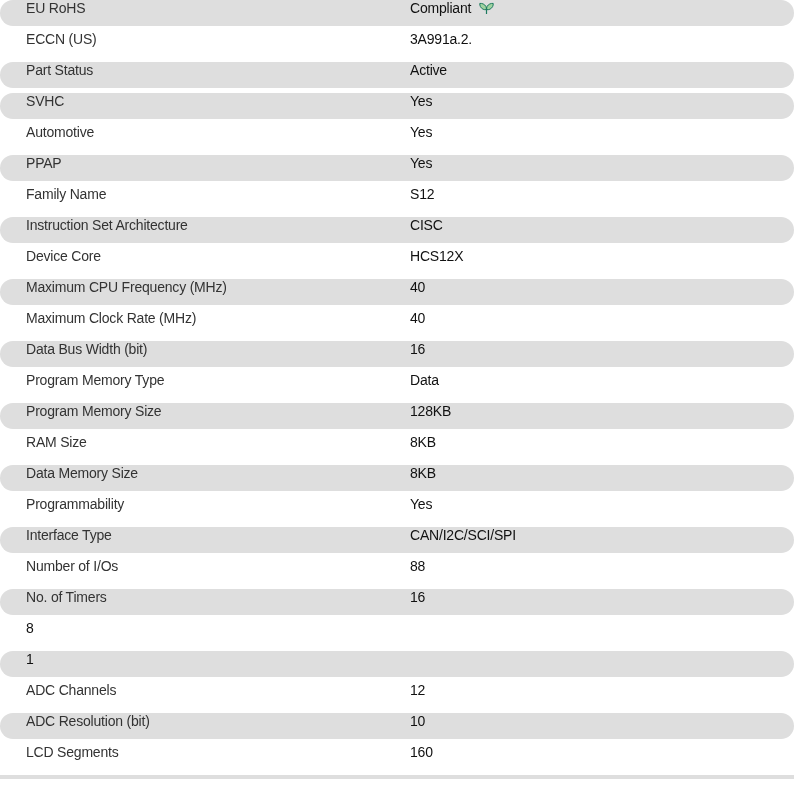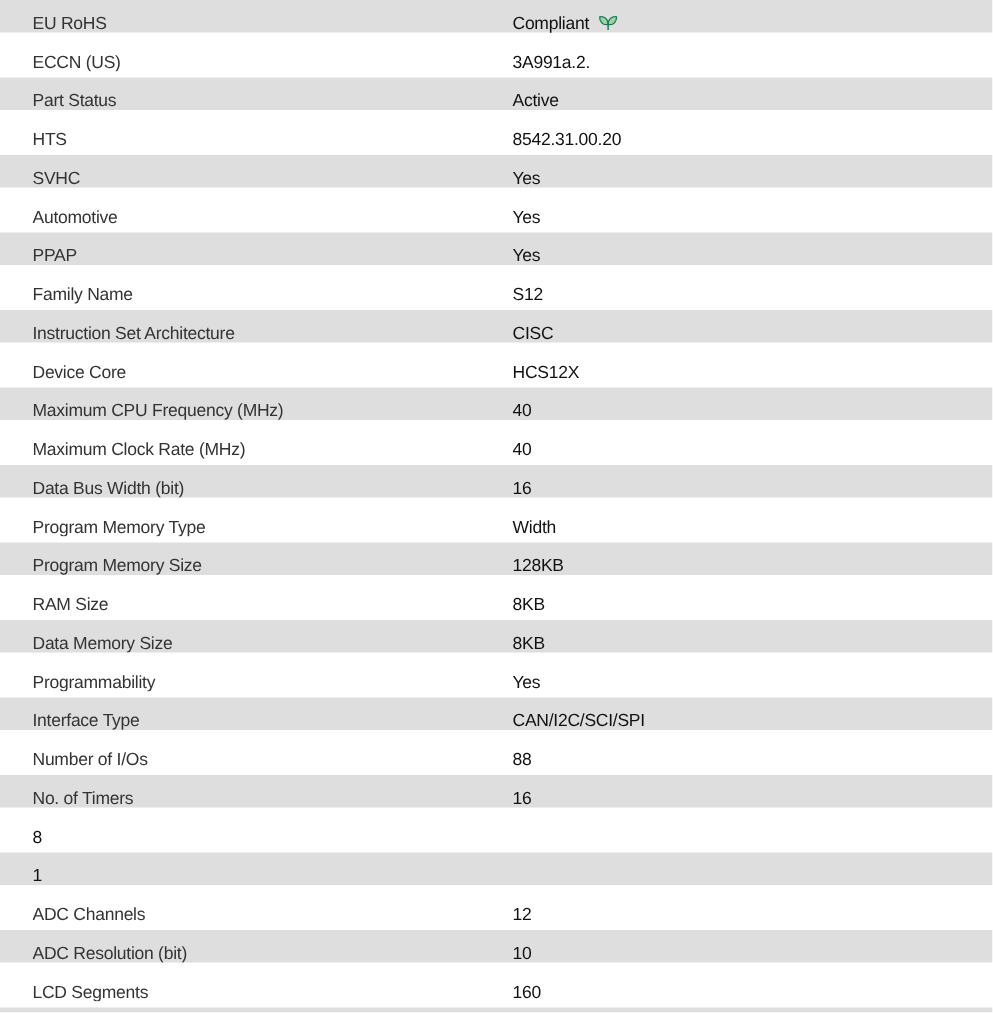--- a/index.html
+++ b/index.html
@@ -16,24 +16,25 @@
   #spec-table {
     width: 794px;
   }
   .spec-row {
     height: 31px;
     box-sizing: border-box;
   }
   .band {
     height: 26px;
     display: flex;
-    align-items: flex-end;
+    align-items: flex-start;
     box-sizing: border-box;
     padding-left: 26px;
     background: var(--row-bg, #ffffff);
+    border-radius: 13px;
   }
   .spec-row.alt .band {
     background: var(--alt-row-bg, #dedede);
   }
   .spec-label {
     flex: none;
     width: 384px;
     font-size: 14px;
     letter-spacing: -0.2px;
     color: var(--label-color, #333333);
@@ -91,28 +92,20 @@
 
   <div class="spec-row alt">
     <div class="band">
       <span class="spec-label">Part Status</span>
       <span class="spec-value">
           <span>Active</span>
         </span>
     </div>
   </div>
 
-  <div class="spec-row">
-    <div class="band">
-      <span class="spec-label">HTS</span>
-      <span class="spec-value">
-          <span>8542.31.00.20</span>
-        </span>
-    </div>
-  </div>
 
   <div class="spec-row alt">
     <div class="band">
       <span class="spec-label">SVHC</span>
       <span class="spec-value">
           <span>Yes</span>
         </span>
     </div>
   </div>
 
@@ -185,21 +178,21 @@
       <span class="spec-value">
           <span>16</span>
         </span>
     </div>
   </div>
 
   <div class="spec-row">
     <div class="band">
       <span class="spec-label">Program Memory Type</span>
       <span class="spec-value">
-          <span>Width</span>
+          <span>Data</span>
         </span>
     </div>
   </div>
 
   <div class="spec-row alt">
     <div class="band">
       <span class="spec-label">Program Memory Size</span>
       <span class="spec-value">
           <span>128KB</span>
         </span>

